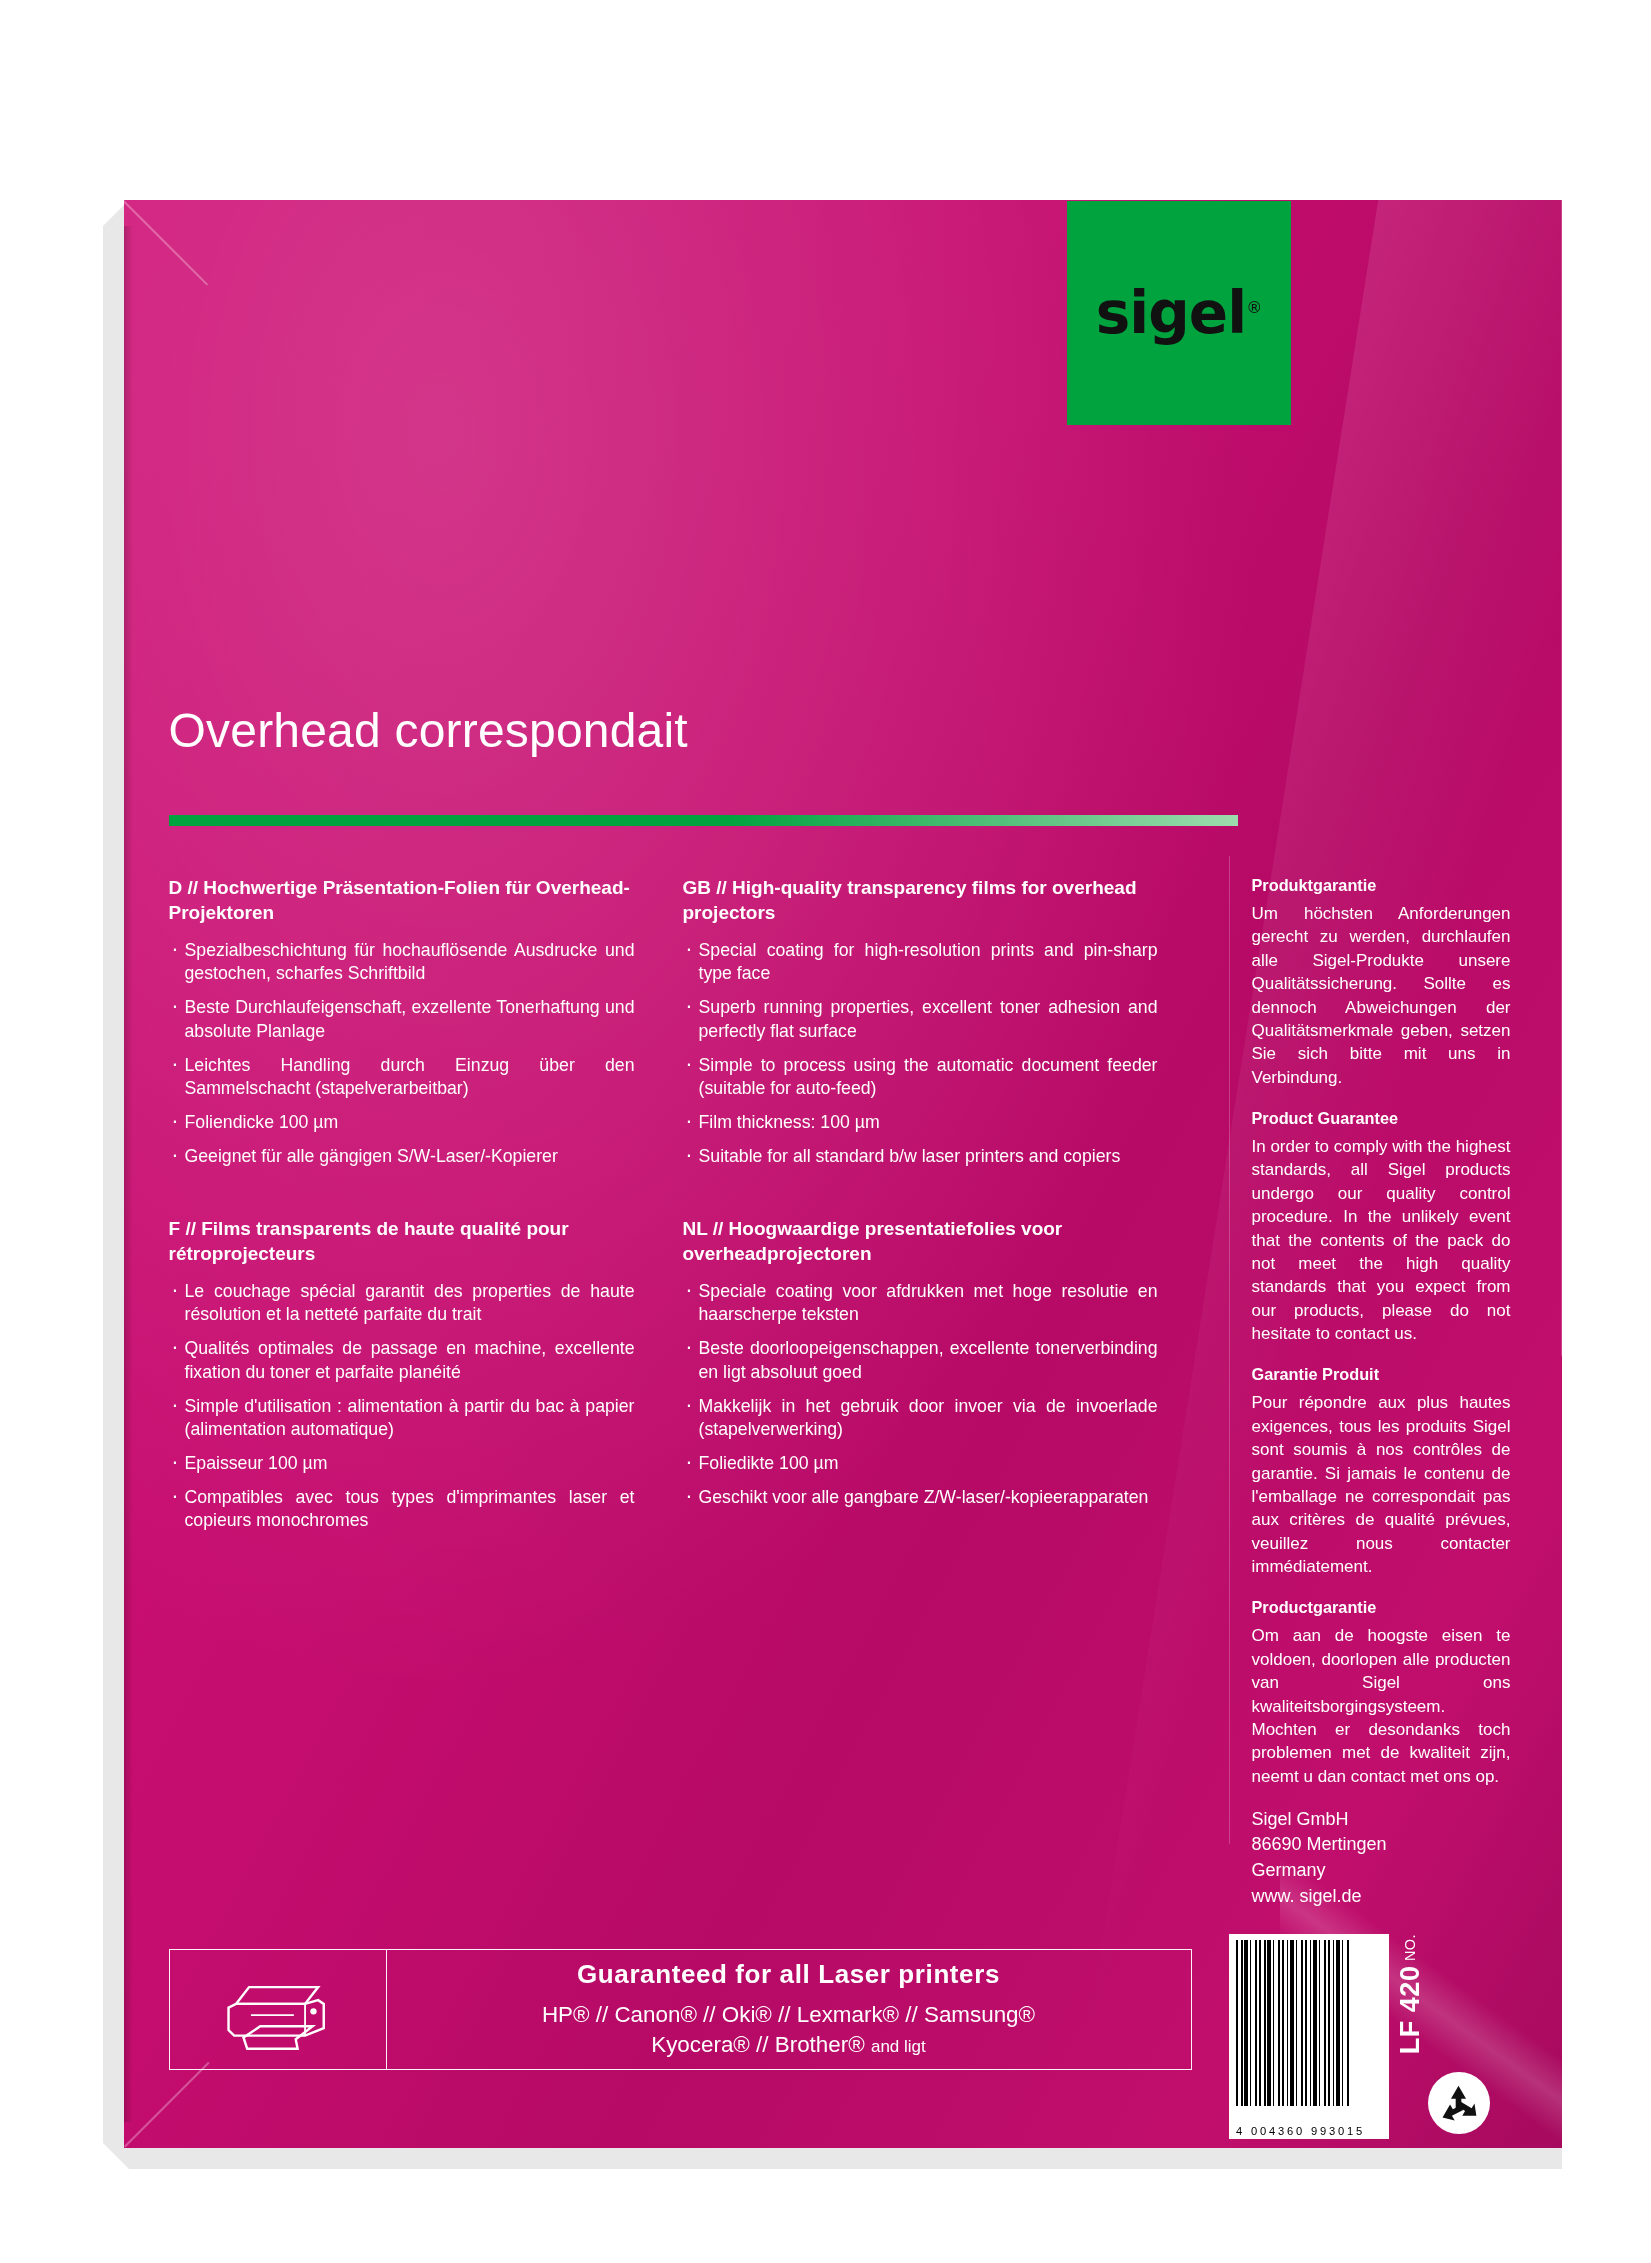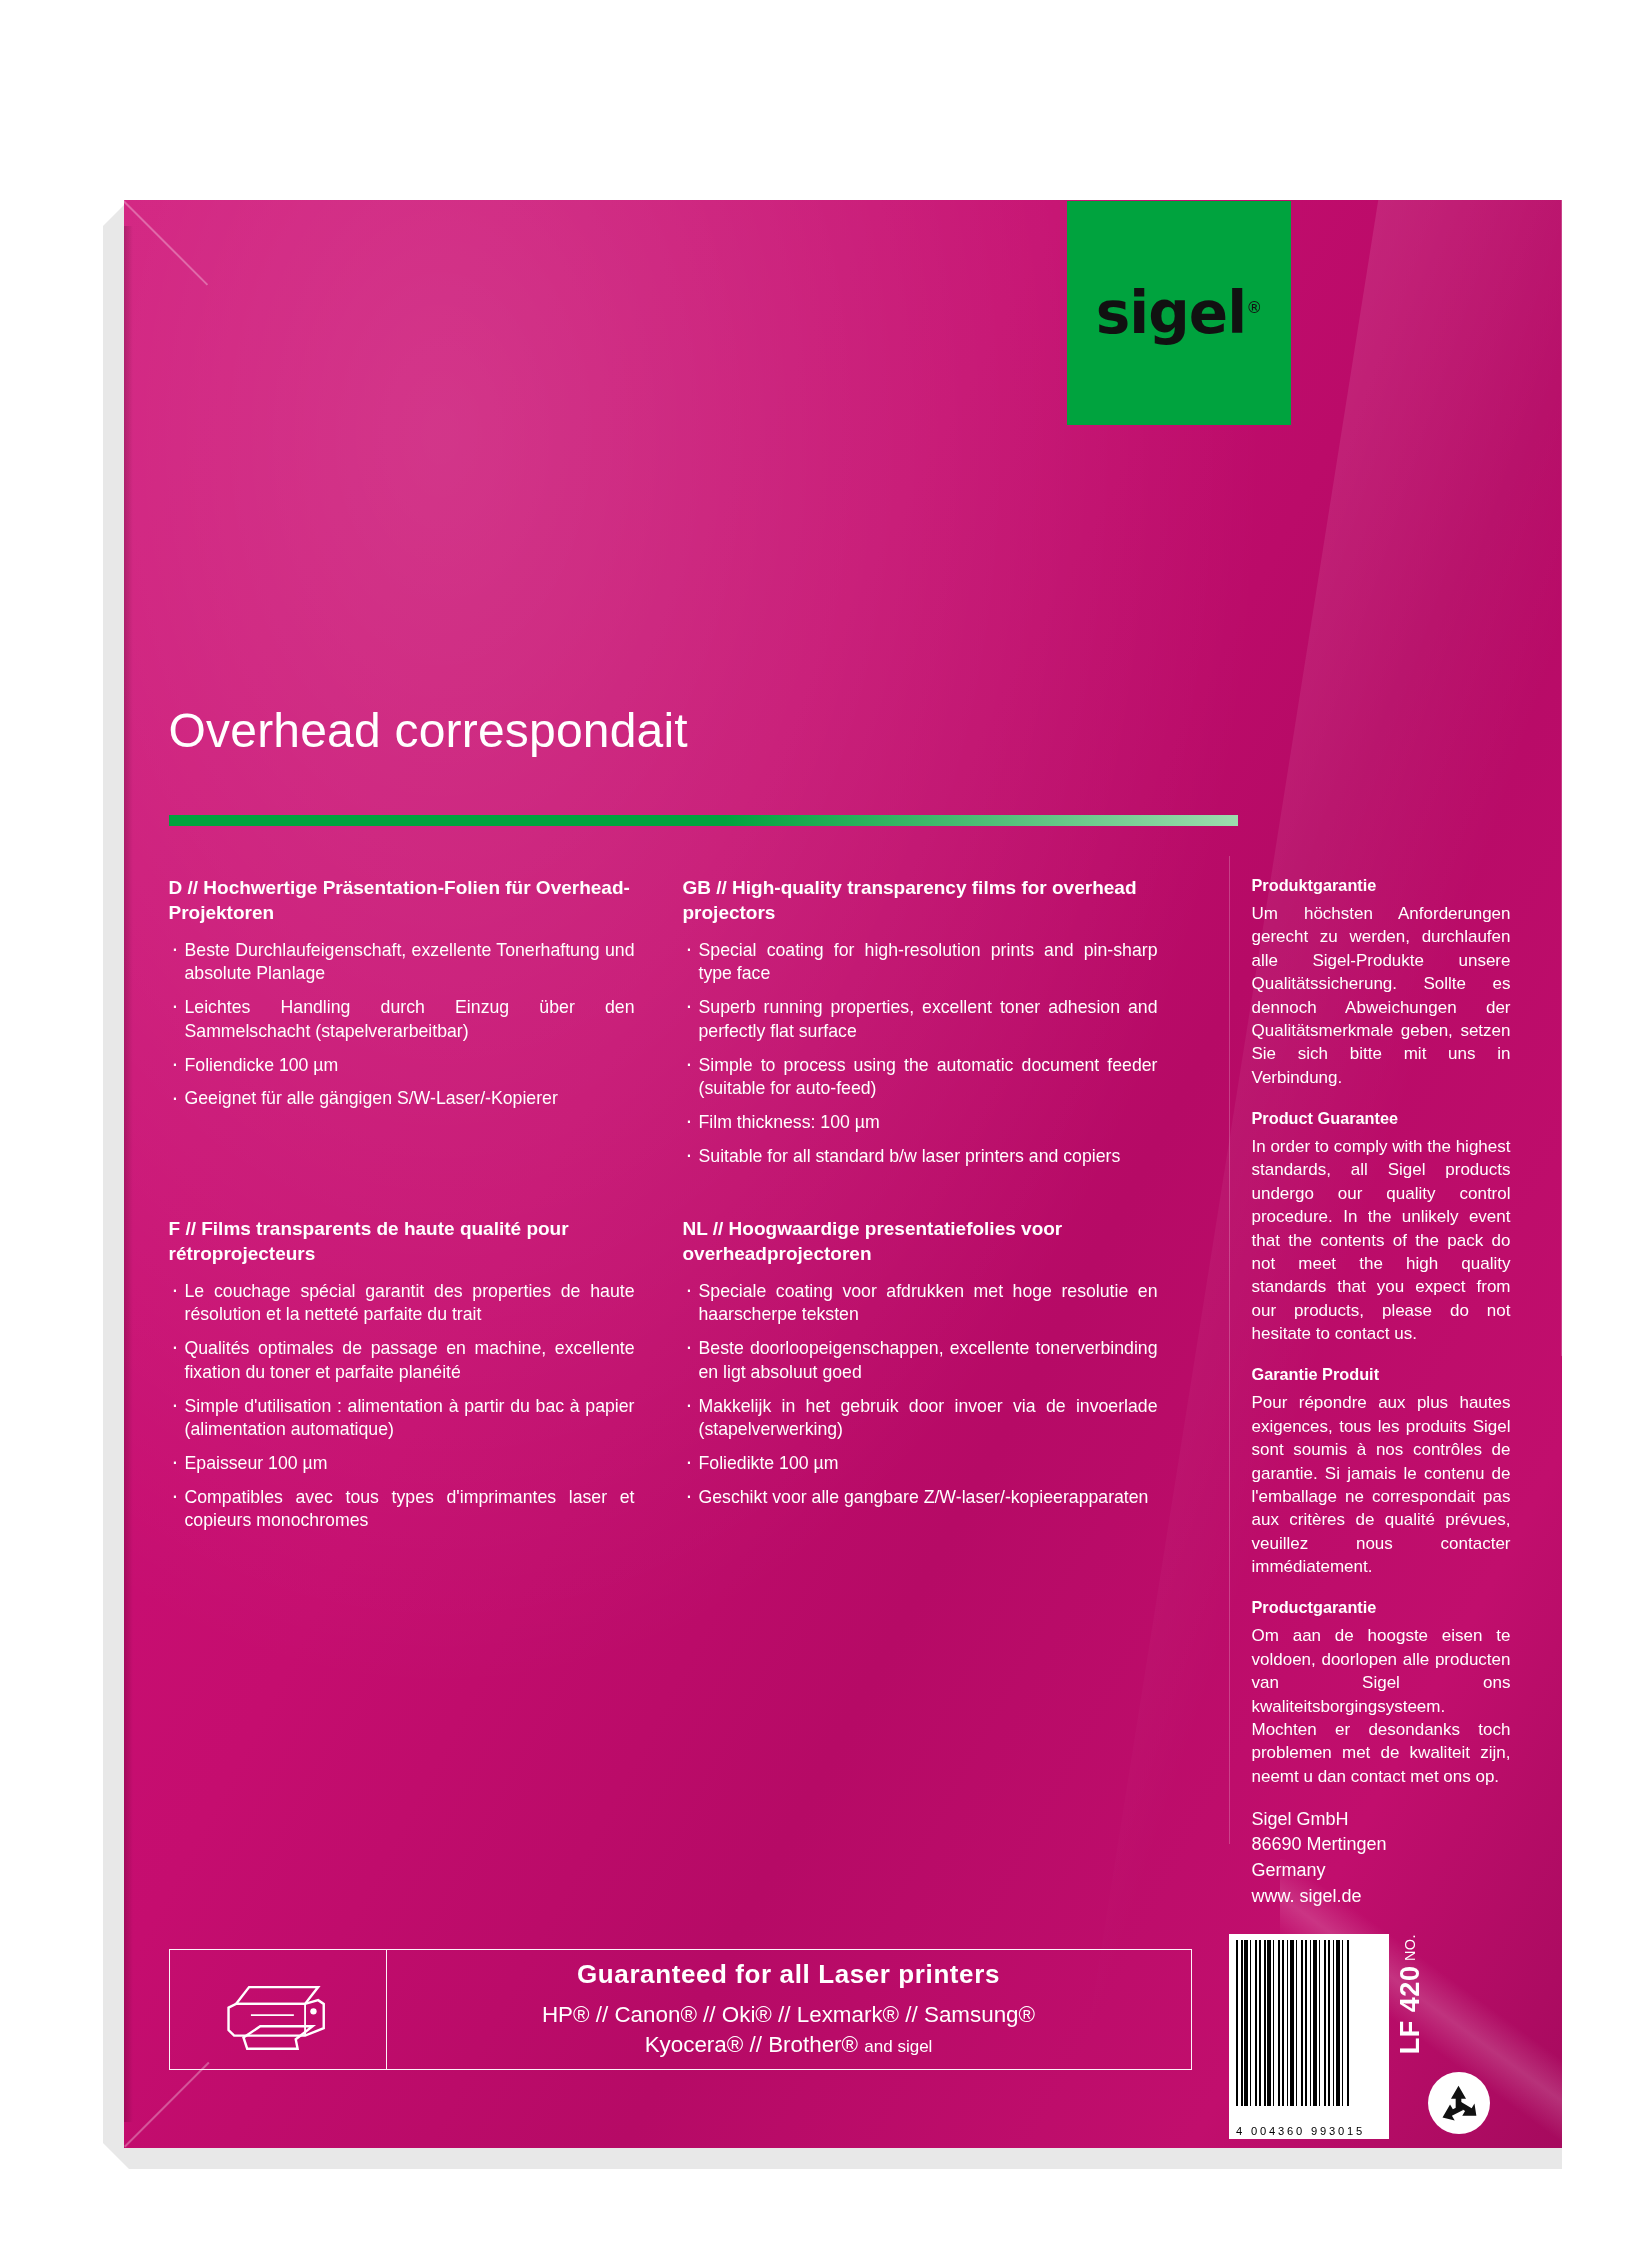--- a/index.html
+++ b/index.html
@@ -338,20 +338,21 @@
         <span>sigel</span><span class="reg">®</span>
       </div>
     </div>
 
     <div id="headline">Overhead correspondait</div>
     <div id="green-rule"></div>
 
     <div class="col" id="col-d">
       <h3>D // Hochwertige Präsentation-Folien für Overhead-Projektoren</h3>
       <ul>
+        <li>Spezialbeschichtung für hochauflösende Ausdrucke und gestochen, scharfes Schriftbild</li>
         <li>Beste Durchlaufeigenschaft, exzellente Tonerhaftung und absolute Planlage</li>
         <li>Leichtes Handling durch Einzug über den Sammelschacht (stapelverarbeitbar)</li>
         <li>Foliendicke 100 µm</li>
         <li>Geeignet für alle gängigen S/W-Laser/-Kopierer</li>
       </ul>
     </div>
 
     <div class="col" id="col-gb">
       <h3>GB // High-quality transparency films for overhead projectors</h3>
       <ul>
@@ -428,20 +429,20 @@
           <path d="M46 60 L92 60" stroke="#fff" stroke-width="2"></path>
           <path d="M38 84 L56 72 L112 72 L94 86 L96 96 L42 96 Z" fill="none" stroke="#fff" stroke-width="2.6"></path>
           <circle cx="113" cy="56" r="3.4" fill="#fff"></circle>
         </svg>
       </div>
       <div id="printer-text-cell">
         <div id="guarantee-title">Guaranteed for all Laser printers</div>
         <div class="brands">HP® // Canon® // Oki® // Lexmark® // Samsung®</div>
         <div class="brands">
           <span>Kyocera® // Brother®</span>
-          <span class="small">and sigel</span>
+          <span class="small">and ligt</span>
         </div>
       </div>
     </div>
 
   </div>
 </div>
 
 
 </body></html>

